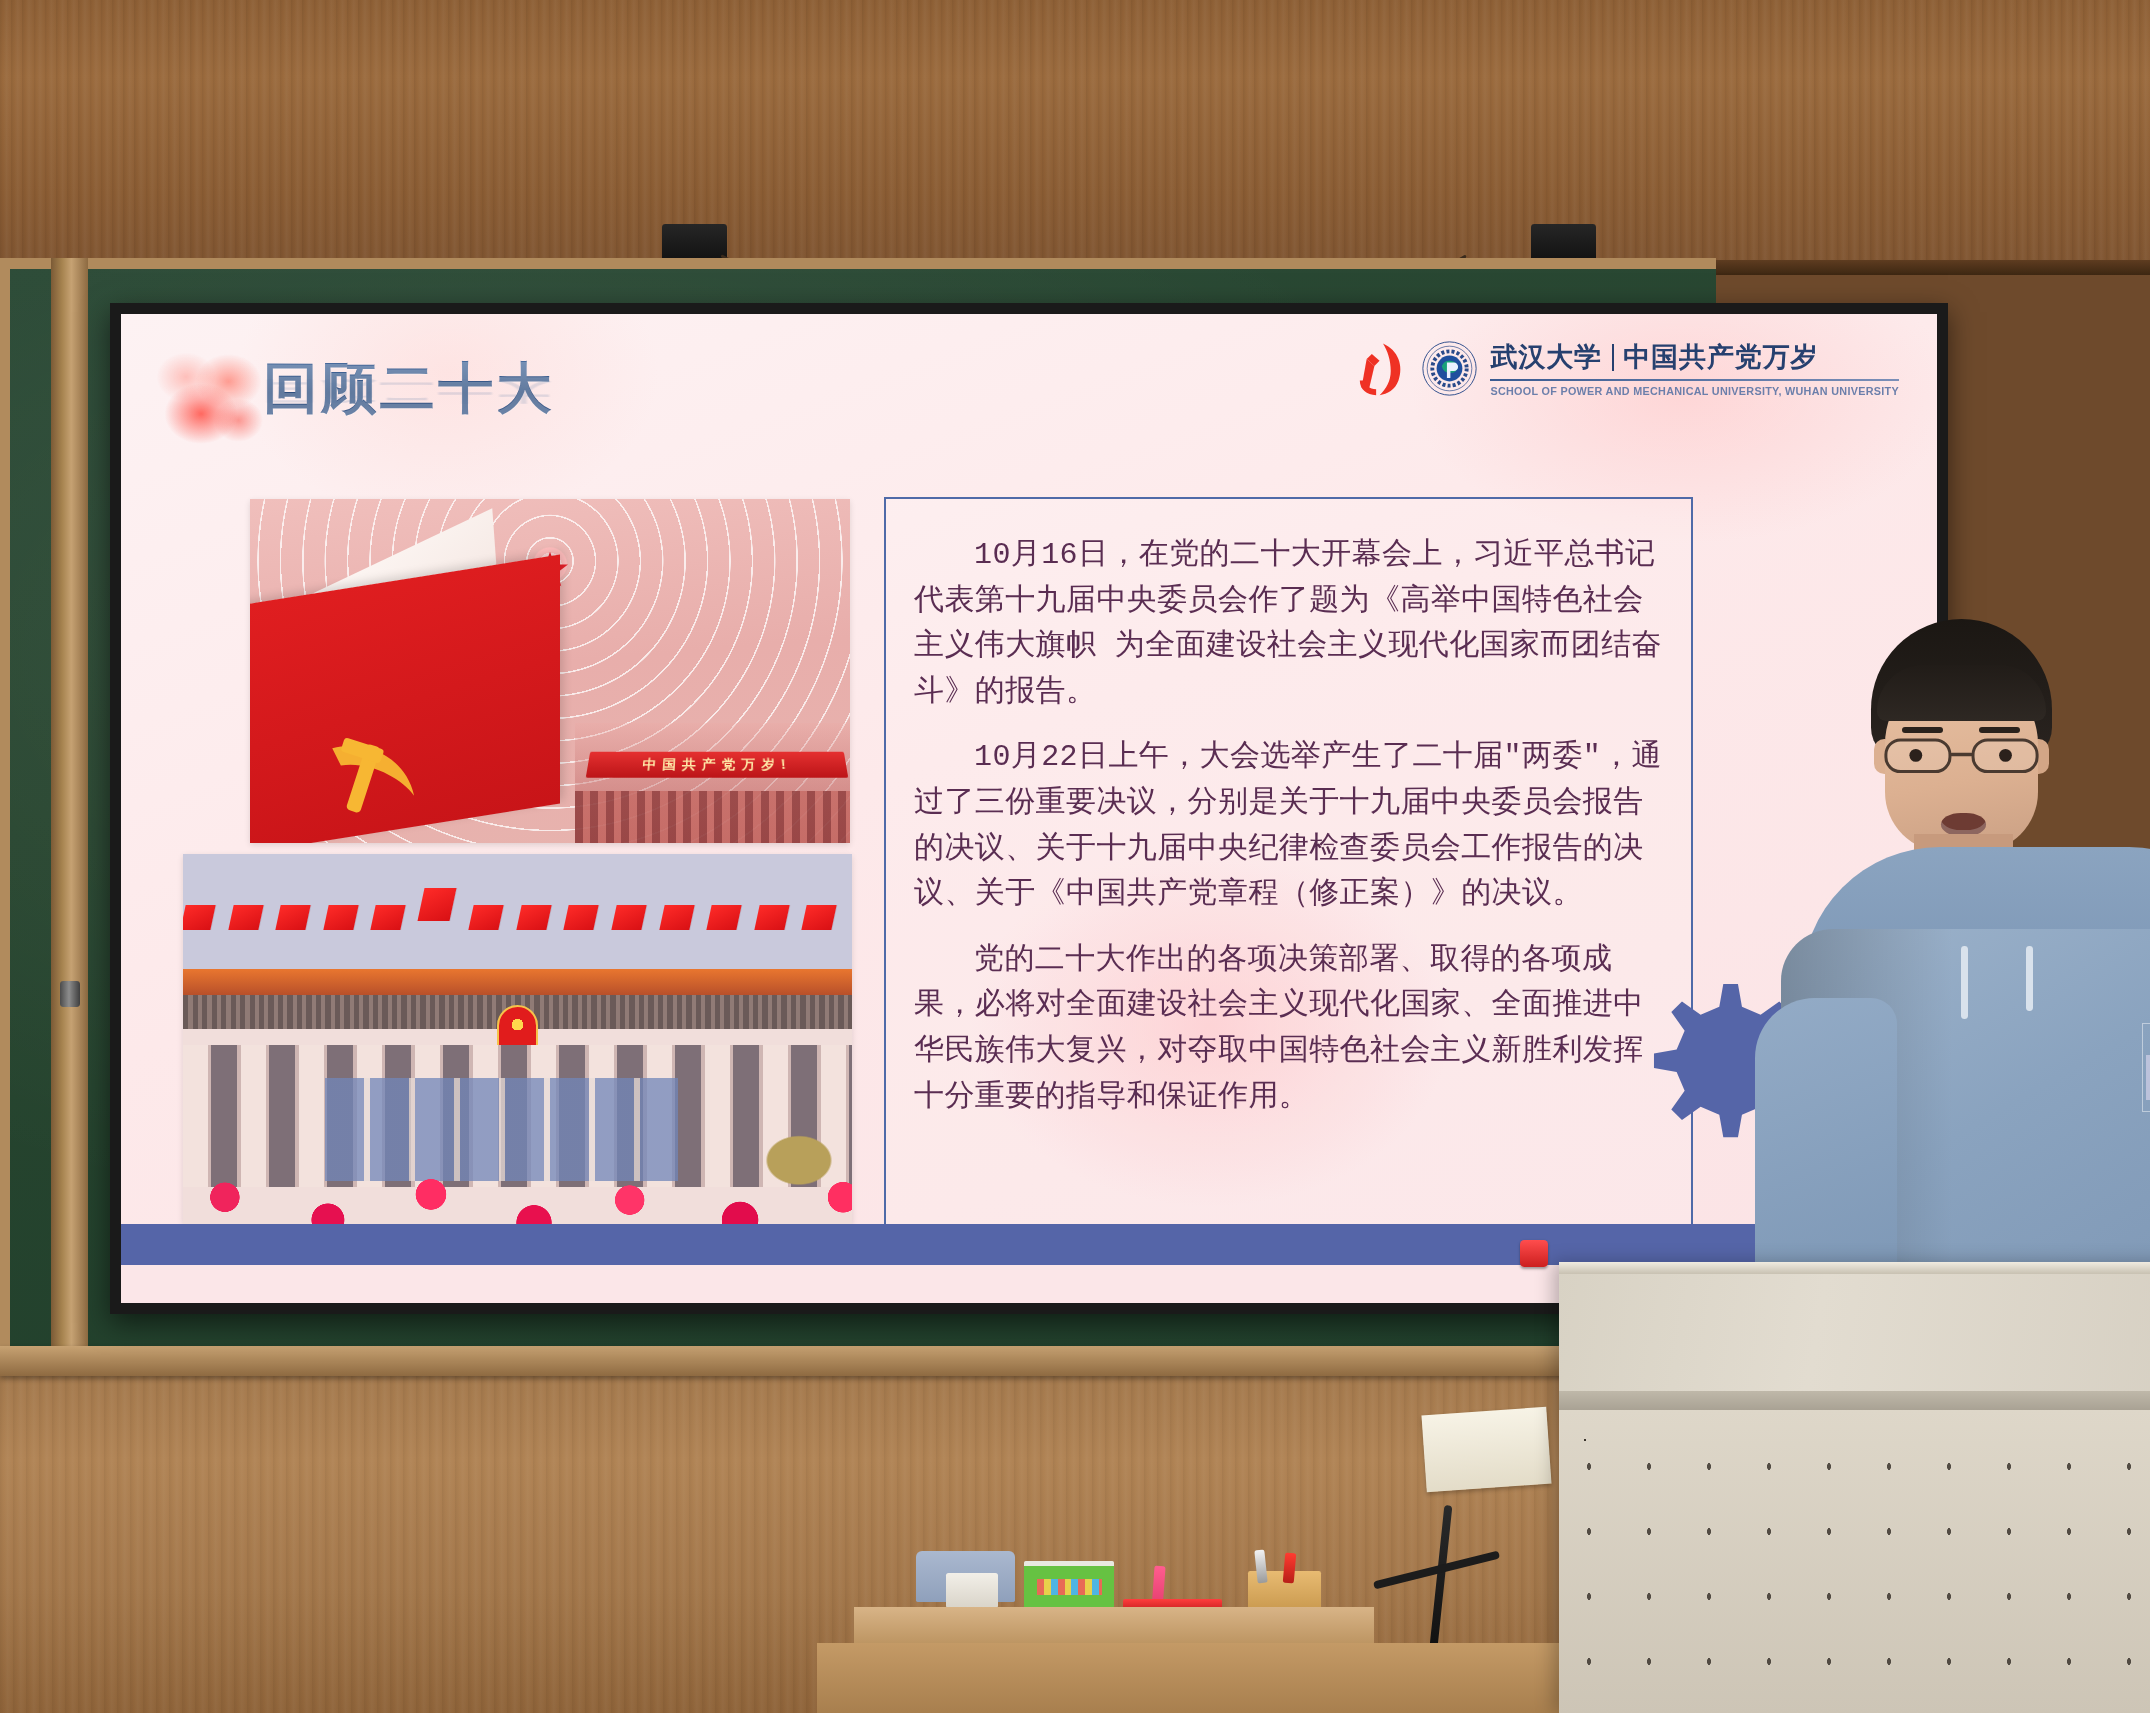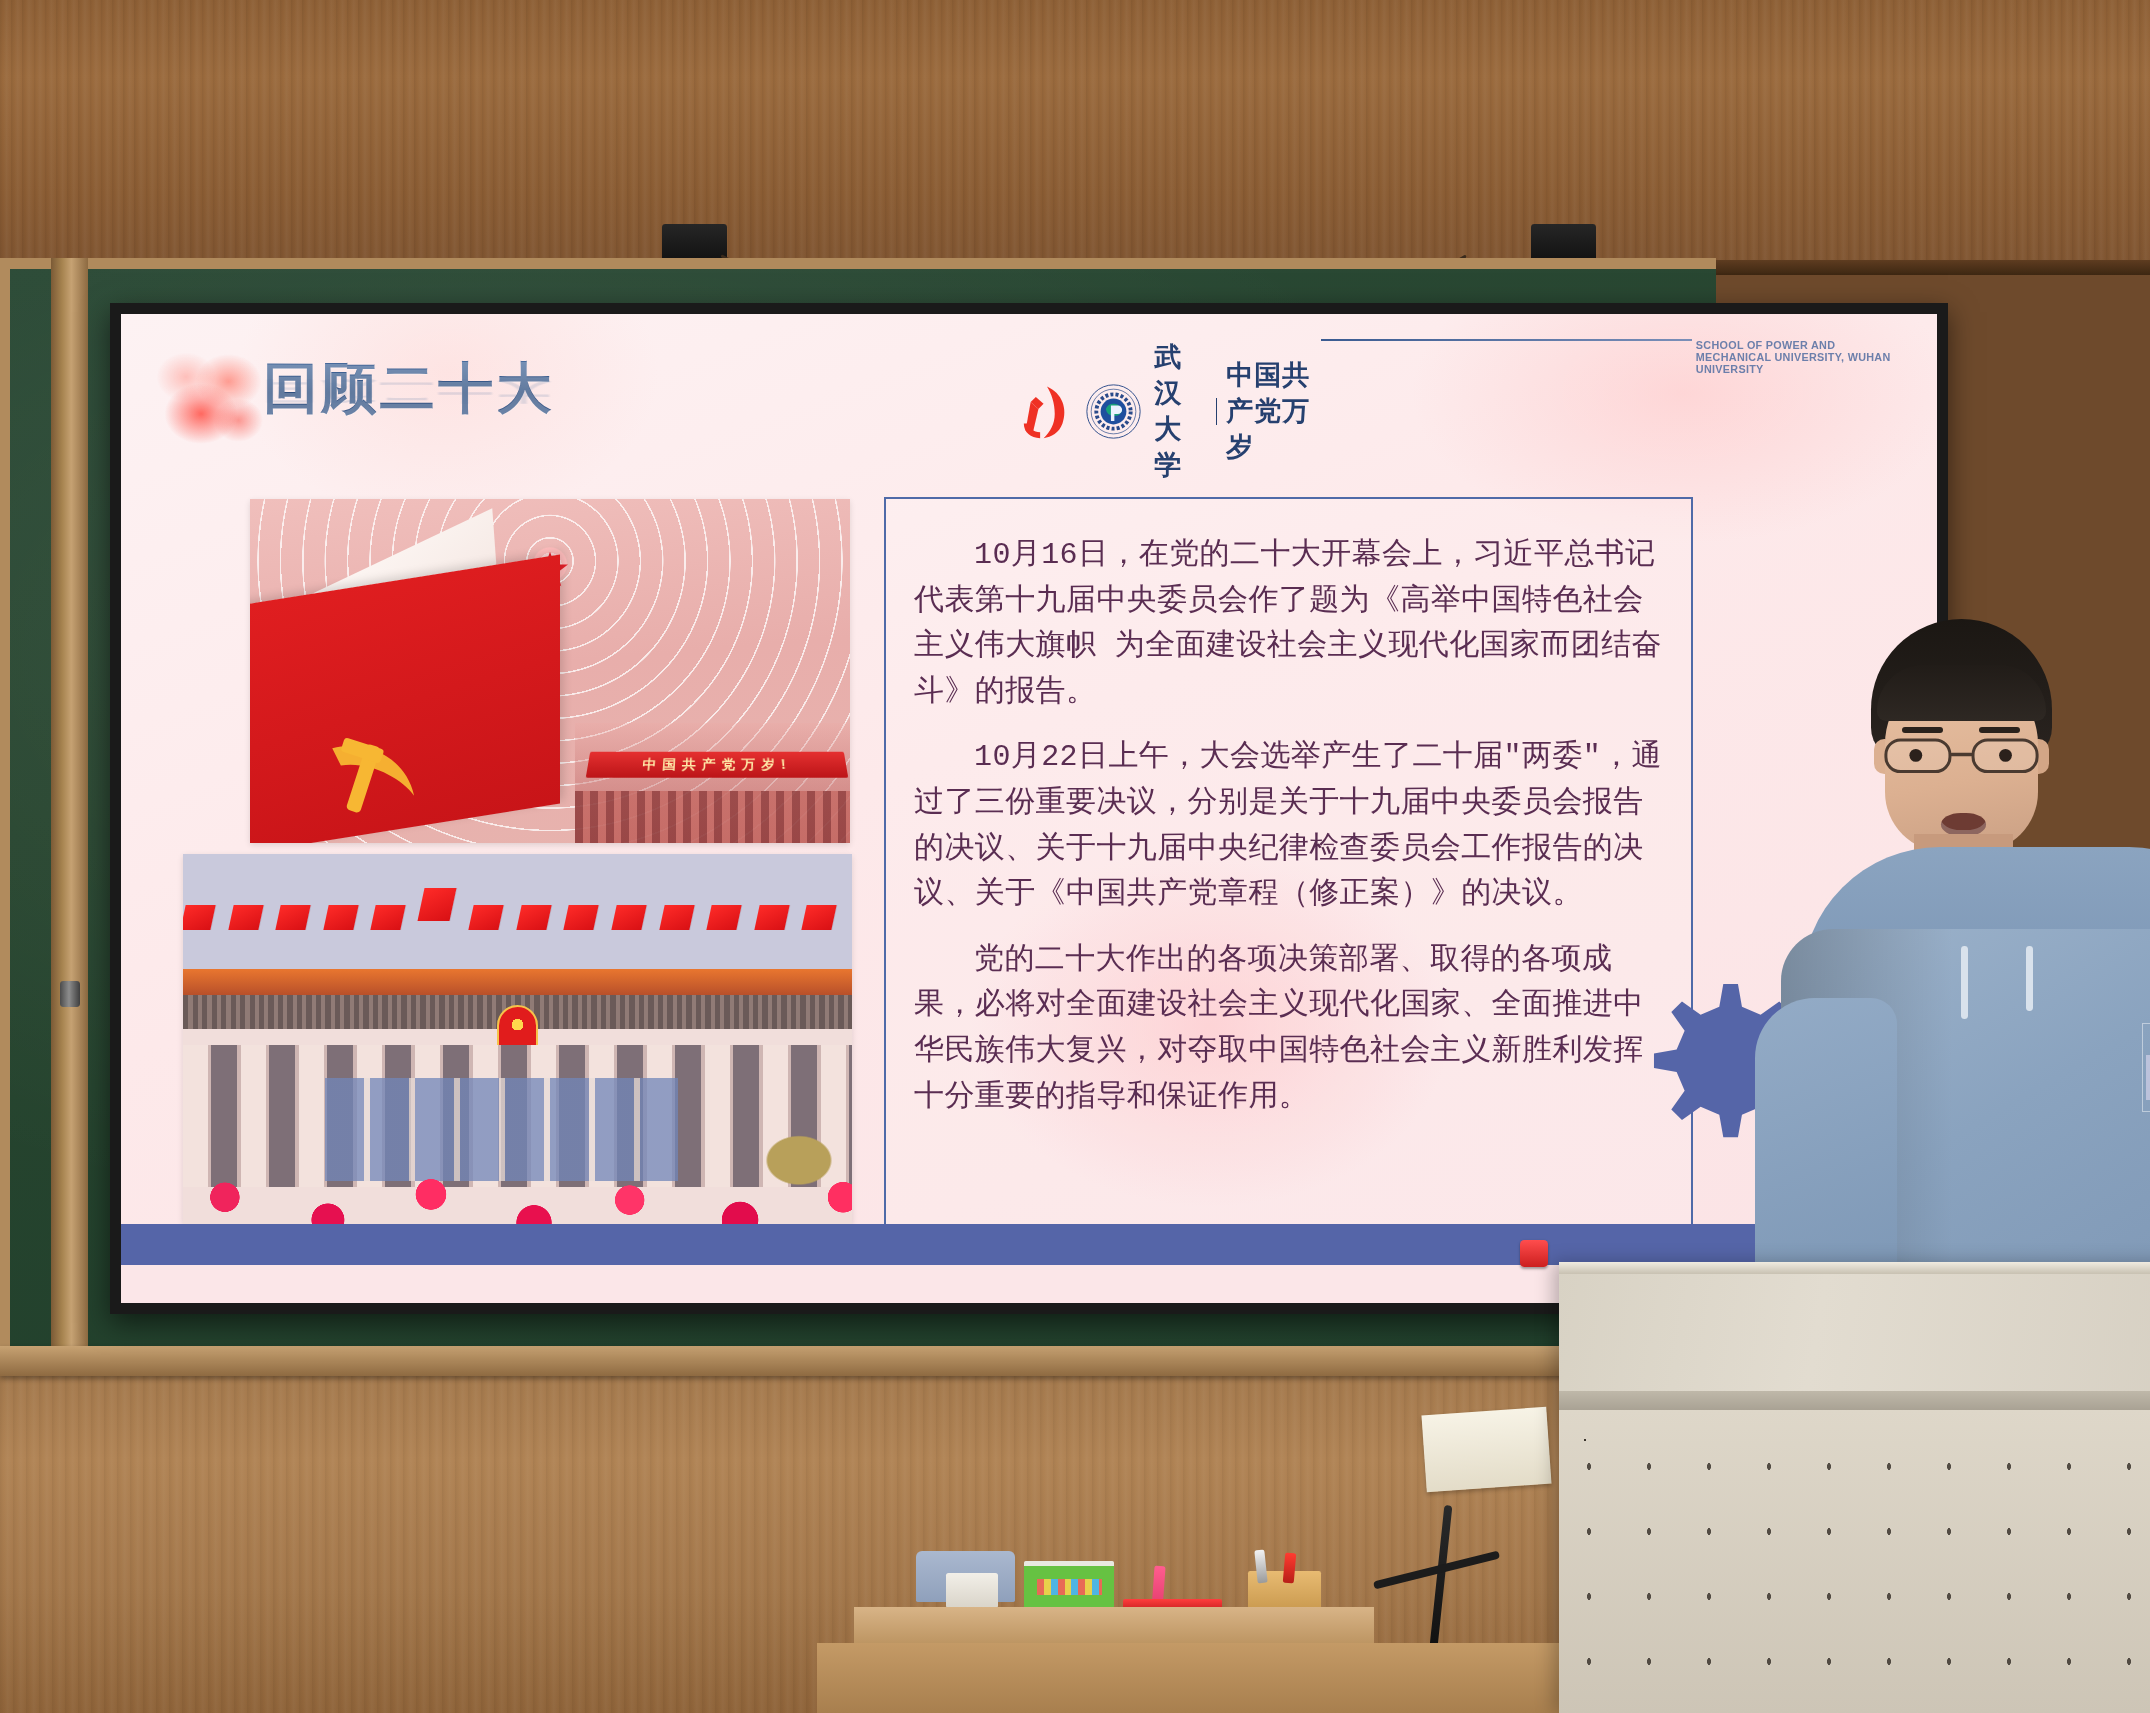--- a/index.html
+++ b/index.html
@@ -119,21 +119,21 @@
     font-size:55px; font-weight:700; letter-spacing:3.4px;
     color:rgba(90,120,165,.18);
     transform:scaleY(-.45); transform-origin:top left;
     filter:blur(0.9px);
   }
 
   
   .logo-row{ position:absolute; right:38px; top:25px; display:flex; align-items:center; gap:13px; }
   .cpc-emblem{ width:52px; height:55px; }
   .school-seal{ width:55px; height:55px; }
-  .brand-text{ display:flex; flex-direction:row; gap:4px; }
+  .brand-text{ display:flex; flex-direction:column; gap:4px; }
   .brand-cn{ display:flex; align-items:center; gap:9.5px; }
   .brand-cn span{
     font-size:27px; font-weight:700; color:#26406f;
     font-family:"Liberation Serif", serif; letter-spacing:0.9px;
   }
   .brand-div{ width:2.2px; height:27px; background:#26406f; }
   .brand-rule{ width:100%; height:2.2px; background:linear-gradient(90deg,#3a5b91,#7b8fb8); }
   .brand-en{ font-size:10.8px; letter-spacing:0.3px; color:#6c7fab; font-weight:600; }
 
   

